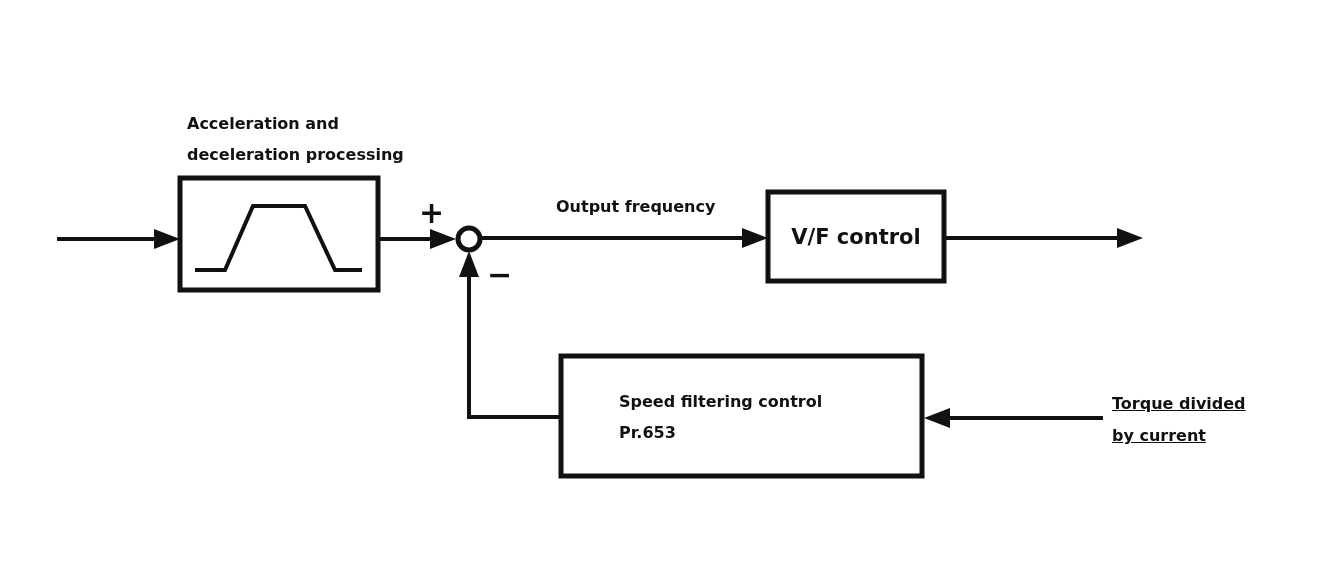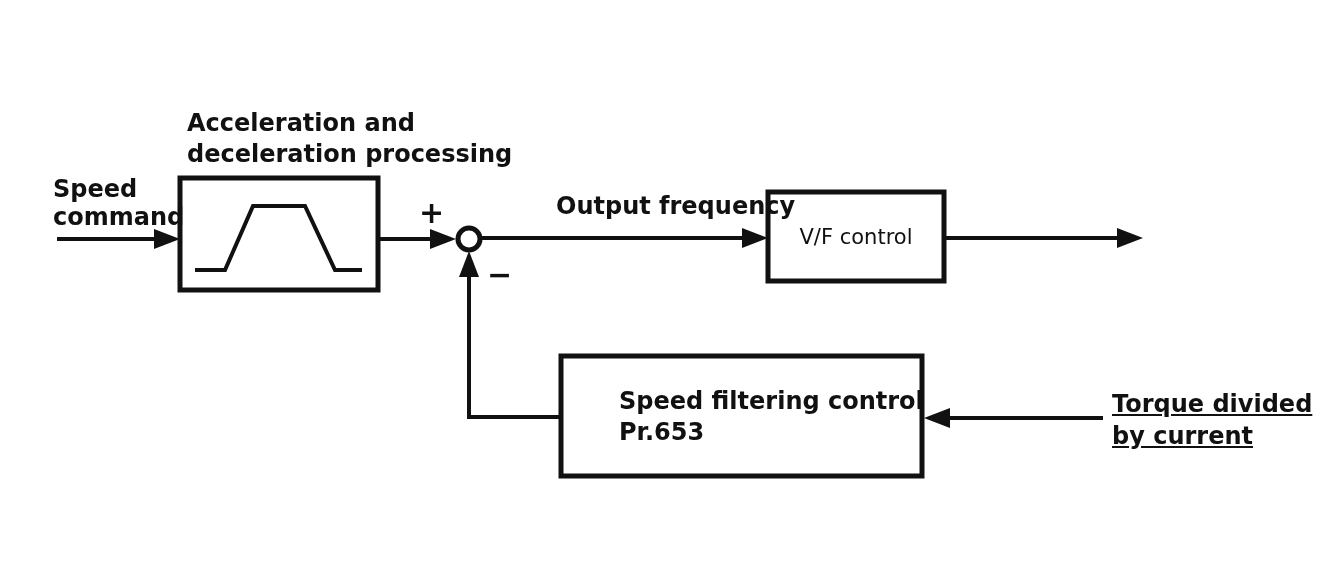--- a/index.html
+++ b/index.html
@@ -10,31 +10,31 @@
     background:var(--bg);
     font-family:"DejaVu Sans","Liberation Sans",sans-serif;
     color:var(--line);
     overflow:hidden;
   }
   .diagram-svg { position:absolute; left:0; top:0; width:1320px; height:574px; }
   .diagram-svg .stroke { stroke:var(--line); fill:none; }
   .diagram-svg .fill   { fill:var(--line); stroke:none; }
   .diagram-svg .boxfill{ fill:var(--bg); stroke:var(--line); }
   .lbl {
-    position:absolute; font-weight:bold; font-size:24px; line-height:29px;
+    position:absolute; font-weight:bold; font-size:16px; line-height:29px;
     white-space:pre-line; color:var(--line);
   }
   .sign {
     position:absolute; font-weight:bold; font-size:30px; line-height:32px;
     color:var(--line);
   }
   .vf-label {
     position:absolute; left:768px; top:192px; width:176px; height:89px;
     display:flex; align-items:center; justify-content:center;
-    font-weight:normal; font-size:21px; color:var(--line); white-space:nowrap;
+    font-weight:bold; font-size:21px; color:var(--line); white-space:nowrap;
   }
   .lbl-speed-command   { left:53px;   top:175px; line-height:28px; }
   .lbl-accel-caption   { left:187px;  top:108px; line-height:31px; }
   .sign-plus           { left:419px;  top:197px; }
   .lbl-output-freq     { left:512px;  top:192px;margin-left:44px; }
   .lbl-freq-output     { left:1107px; top:171px; line-height:30px; }
   .sign-minus          { left:487px;  top:259px; }
   .lbl-speed-filtering { left:619px;  top:386px; line-height:31px; }
   .lbl-torque-input    { left:1112px; top:388px; line-height:32px;text-decoration:underline; }
 </style>
@@ -78,22 +78,20 @@
     </g>
 
     <rect class="boxfill" x="561" y="356" width="361" height="120" stroke-width="5"></rect>
 
     <g>
       <line class="stroke" x1="948" y1="418" x2="1103" y2="418" stroke-width="4"></line>
       <polygon class="fill" points="924,418 950,408 950,428"></polygon>
     </g>
   </svg>
 
-  <div class="lbl lbl-speed-command">Speed
-command</div>
 
   <div class="lbl lbl-accel-caption">Acceleration and
 deceleration processing</div>
 
   <div class="sign sign-plus">+</div>
 
   <div class="lbl lbl-output-freq">Output frequency</div>
 
   <div class="vf-label">V/F control</div>
 

